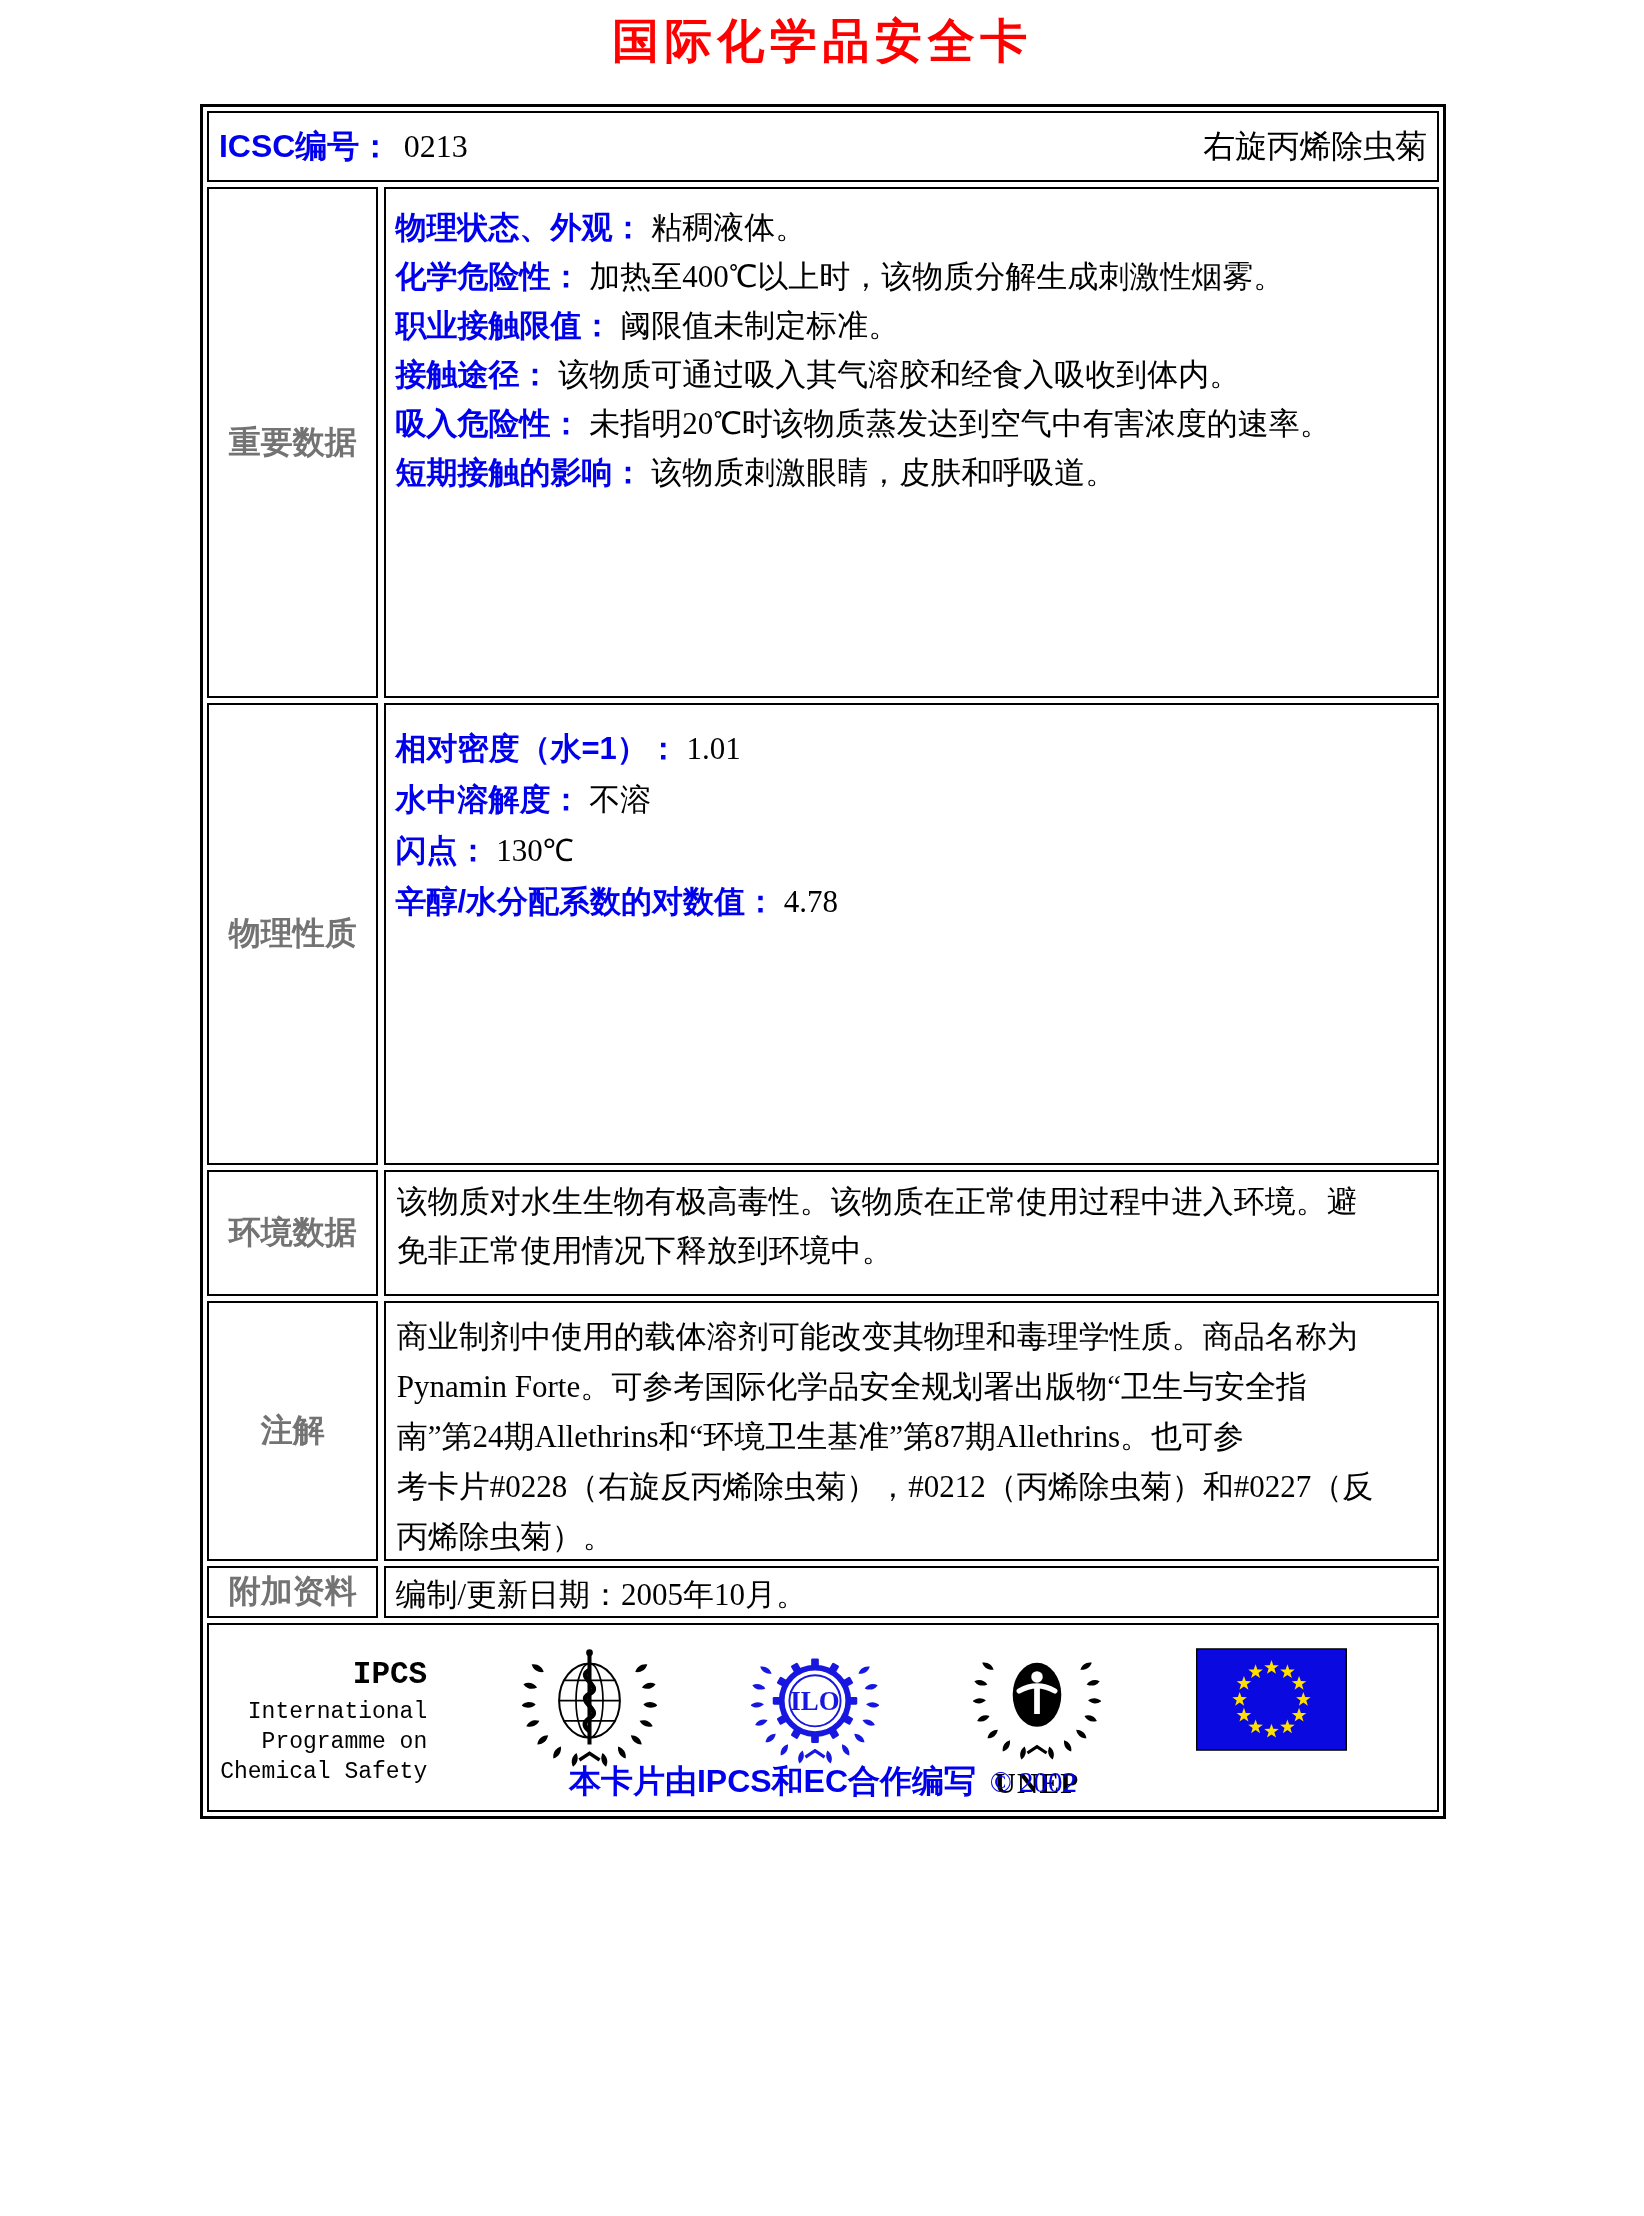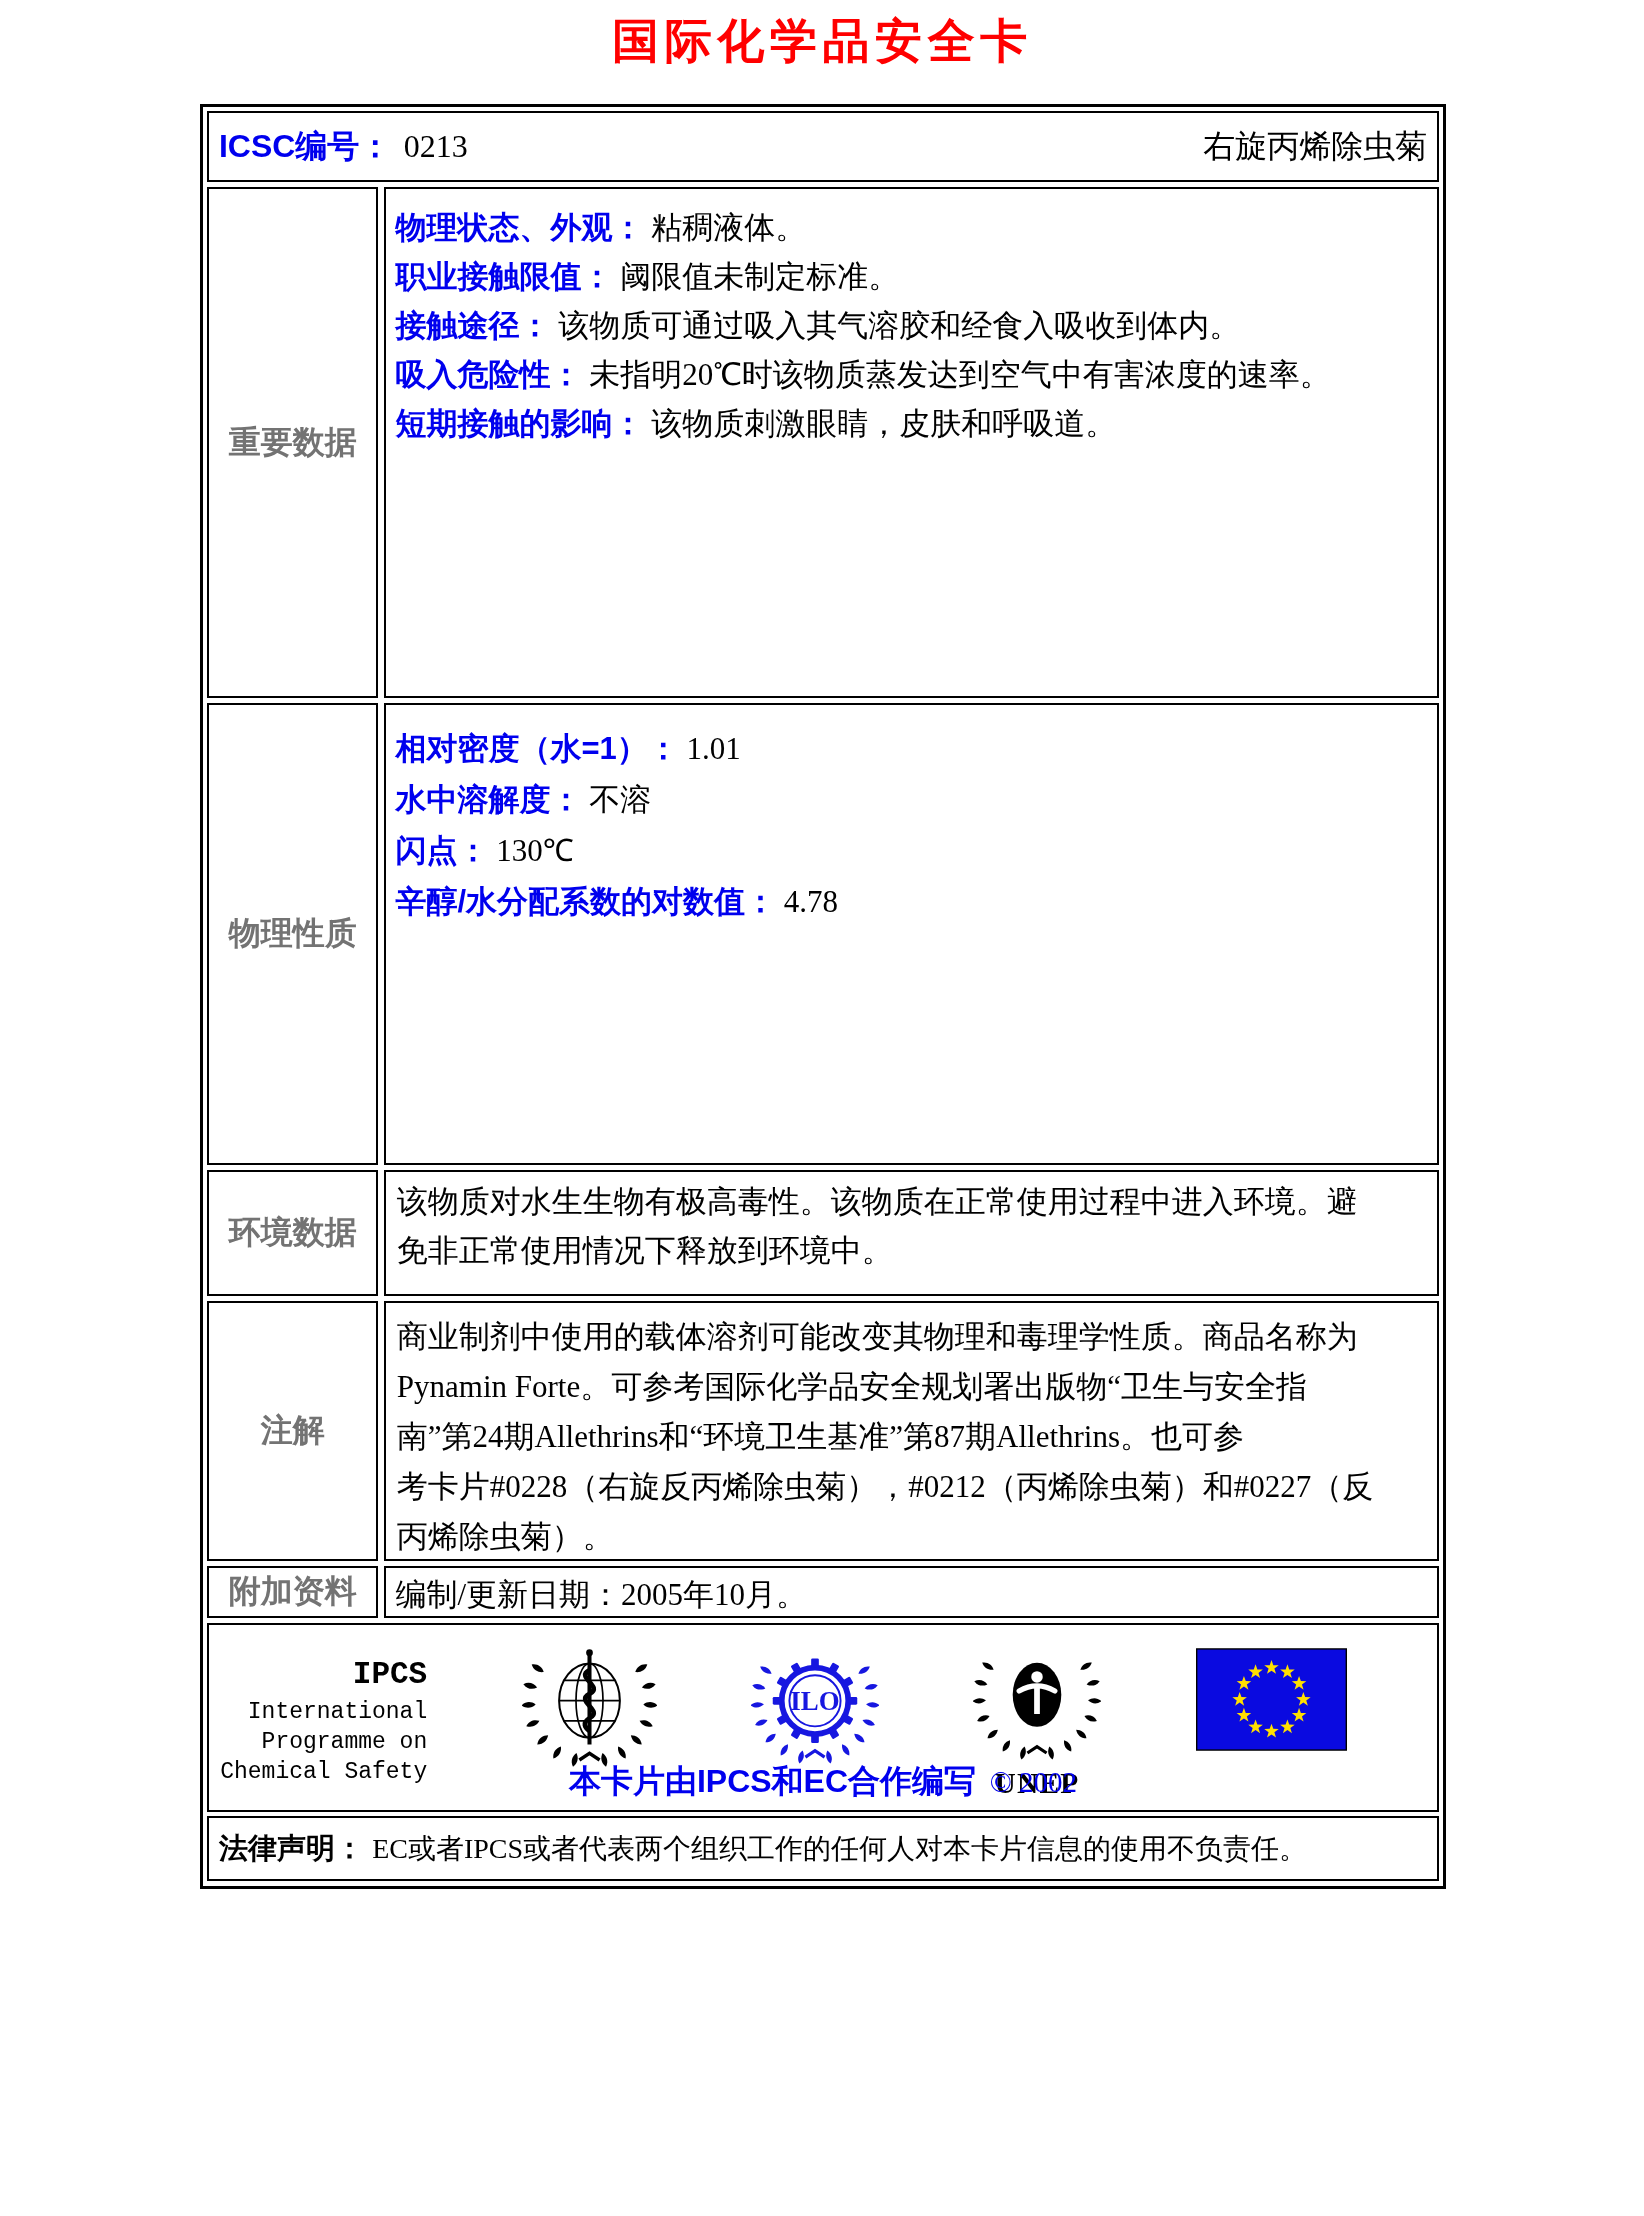--- a/index.html
+++ b/index.html
@@ -124,20 +124,24 @@
     <div class="cell label-cell">
       <span class="section-label">重要数据</span>
     </div>
     <div class="cell content-cell">
       <div class="kv-block-important">
         <div class="kv-line">
           <span class="blue-label">物理状态、外观：</span>
           <span class="kv-value">粘稠液体。</span>
         </div>
         <div class="kv-line">
+          <span class="blue-label">化学危险性：</span>
+          <span class="kv-value">加热至400℃以上时，该物质分解生成刺激性烟雾。</span>
+        </div>
+        <div class="kv-line">
           <span class="blue-label">职业接触限值：</span>
           <span class="kv-value">阈限值未制定标准。</span>
         </div>
         <div class="kv-line">
           <span class="blue-label">接触途径：</span>
           <span class="kv-value">该物质可通过吸入其气溶胶和经食入吸收到体内。</span>
         </div>
         <div class="kv-line">
           <span class="blue-label">吸入危险性：</span>
           <span class="kv-value">未指明20℃时该物质蒸发达到空气中有害浓度的速率。</span>
@@ -281,21 +285,15 @@
         </svg>
       </div>
 
       <div class="credit-line">
         <span class="credit-text">本卡片由IPCS和EC合作编写</span>
         <span class="credit-copy">© 2002</span>
       </div>
     </div>
   </div>
 
-  <div class="row h-legal">
-    <div class="cell full-cell legal-cell">
-      <span class="legal-label">法律声明：</span>
-      <span class="legal-text">EC或者IPCS或者代表两个组织工作的任何人对本卡片信息的使用不负责任。</span>
-    </div>
-  </div>
 
 </div>
 
 
 </body></html>

